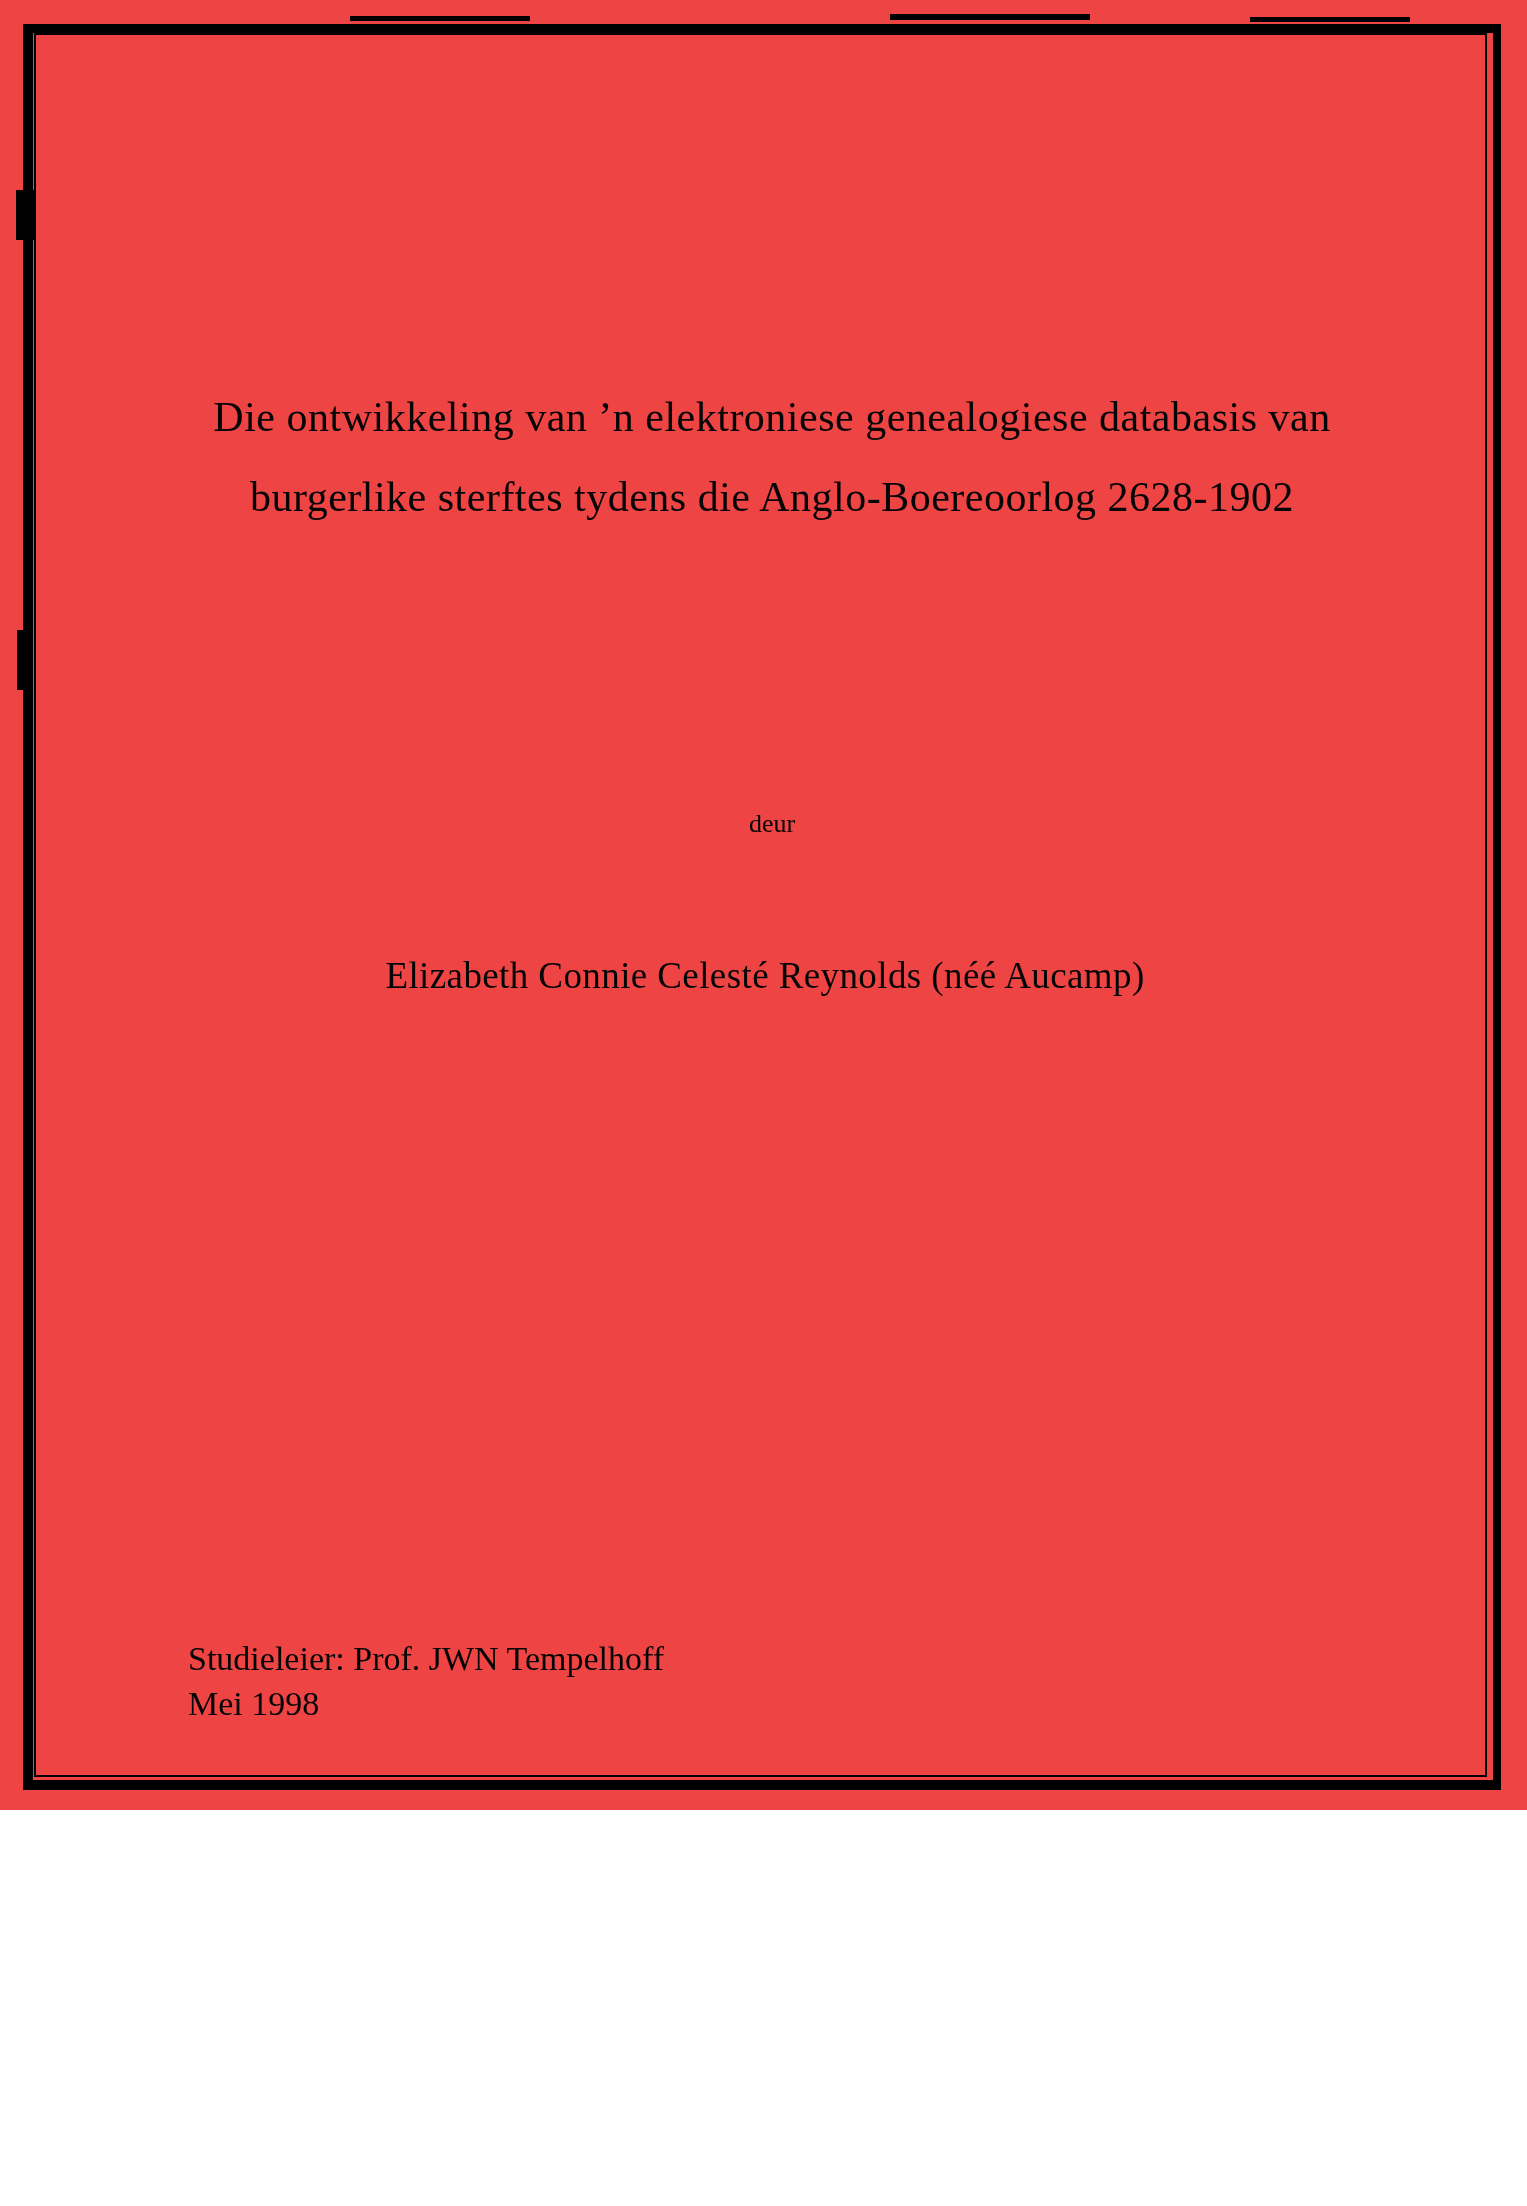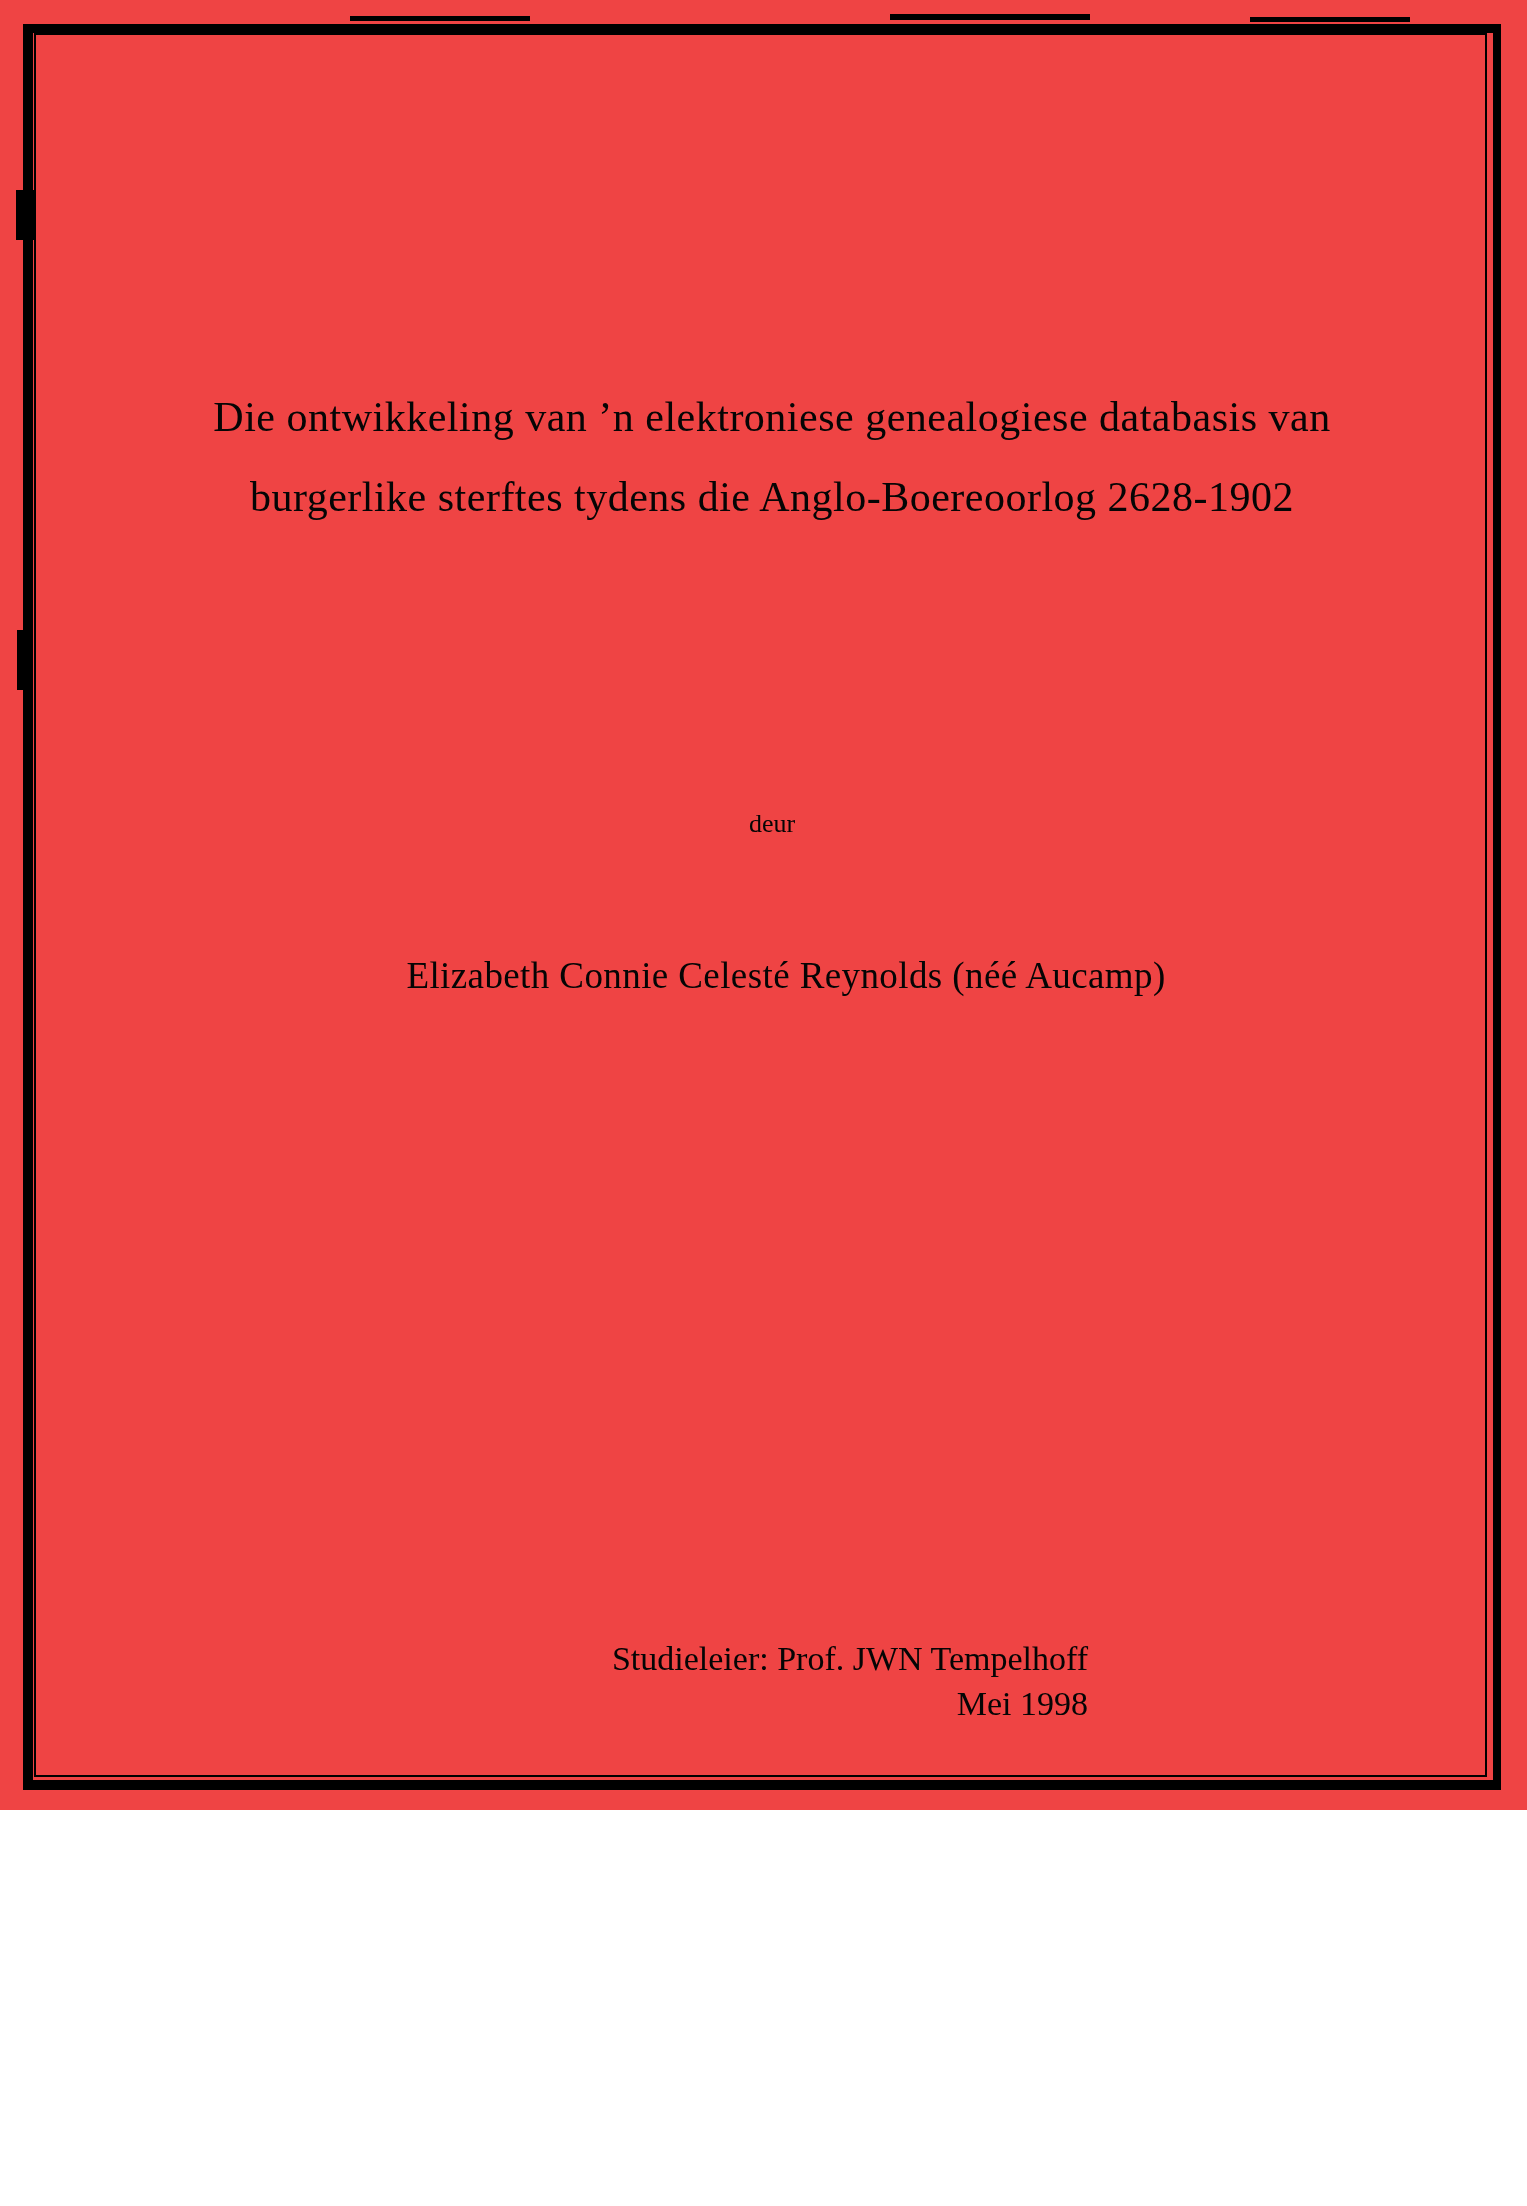--- a/index.html
+++ b/index.html
@@ -34,38 +34,38 @@
     color: #050505;
   }
   .byline {
     position: absolute;
     top: 804px; left: 185px; width: 1174px;
     font-size: 26px; line-height: 40px;
     text-align: center; color: #050505;
   }
   .author {
     position: absolute;
-    top: 953px; left: 199px; width: 1174px;
+    top: 953px; left: 178px; width: 1174px;
     font-size: 37px; line-height: 46px;
     text-align: center; letter-spacing: 0.4px;
     color: #050505;
   }
   .description {
     position: absolute;
     top: 1215px; left: 186px; width: 1174px;
     font-size: 34px; line-height: 43px;
     text-align: left; color: #050505;
   }
   .desc-line-justify { text-align: justify; text-align-last: justify; }
   .italic { font-style: italic; }
   .supervisor-block {
     position: absolute;
     top: 1636px; left: 188px; width: 900px;
     font-size: 34px; line-height: 45px;
-    text-align: right; color: #050505;
+    text-align: left; color: #050505;
   }
   .logo {
     position: absolute;
     top: 1792px; left: 450px; width: 700px; height: 150px;
   }
   .logo-mark {
     position: absolute; top: 0; left: 0;
   }
   .logo-text {
     position: absolute; top: 13px; left: 135px;

